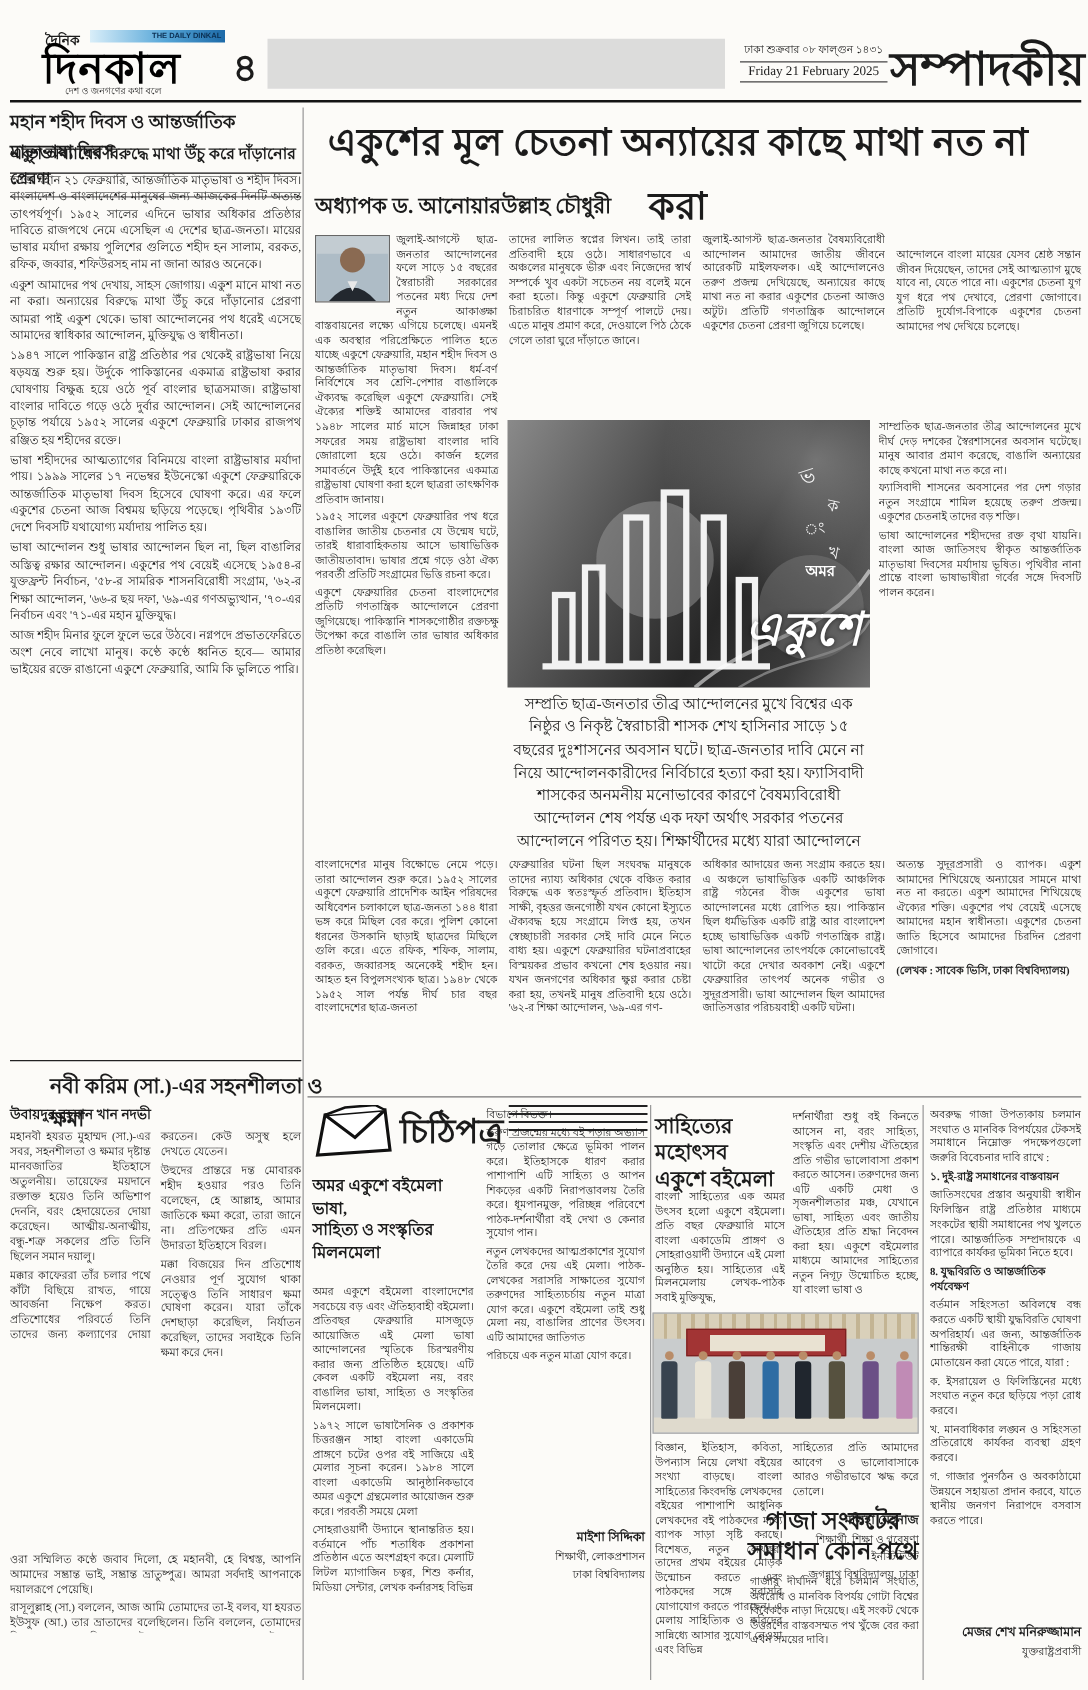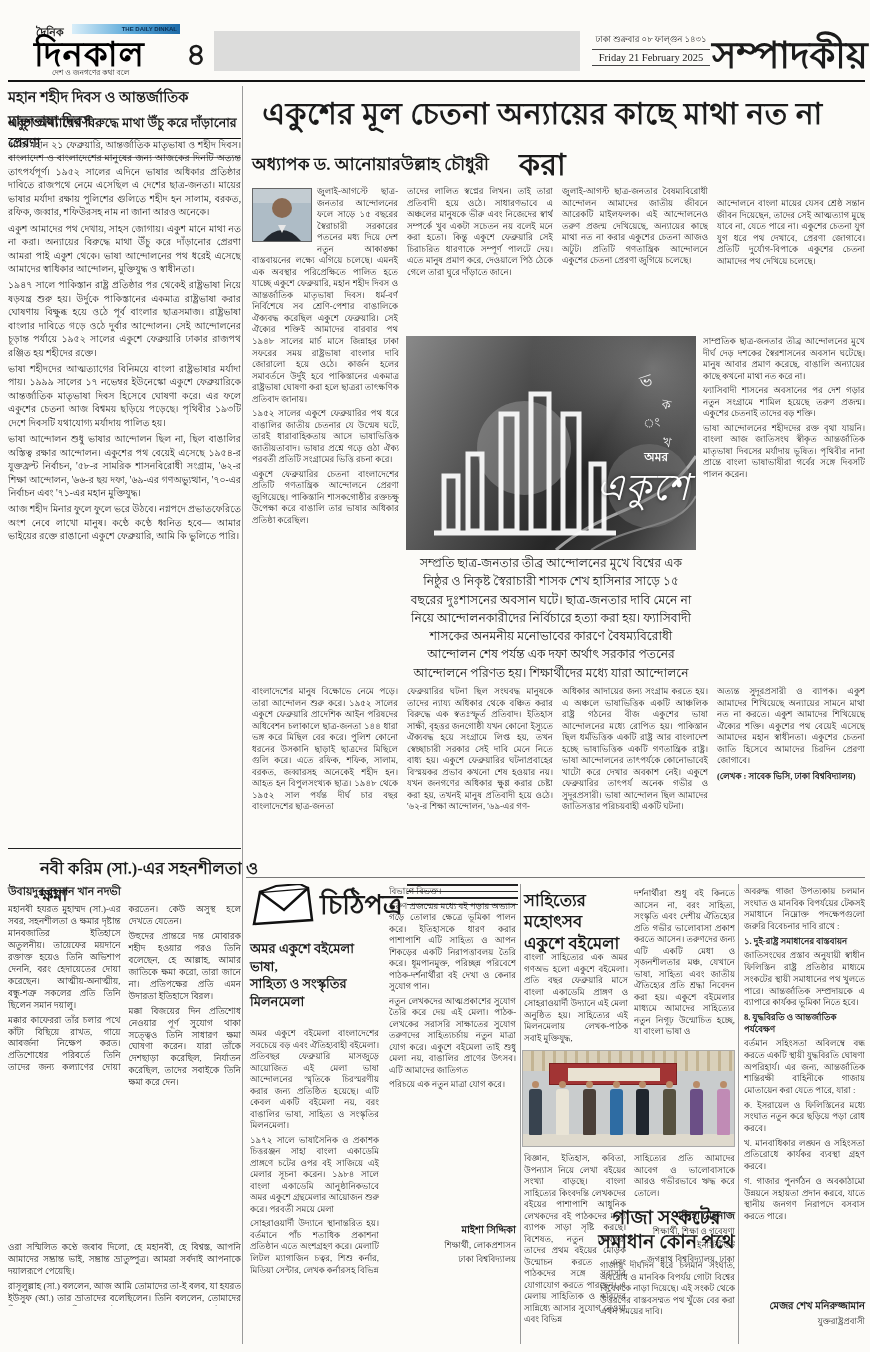--- a/index.html
+++ b/index.html
@@ -208,21 +208,21 @@
     <path d="M185 214 C230 185 272 195 290 160" stroke="#cfcfcf" stroke-width="2" fill="none" opacity="0.45"></path>
     <g fill="#f5f5f5" font-family="Liberation Serif, serif">
       <text x="236" y="52" font-size="16" transform="rotate(-18 236 52)">ভ</text>
       <text x="255" y="72" font-size="13" transform="rotate(12 255 72)">ক</text>
       <text x="238" y="92" font-size="12" transform="rotate(-8 238 92)">ং</text>
       <text x="256" y="110" font-size="13" transform="rotate(10 256 110)">খ</text>
     </g>
     <circle cx="243" cy="150" r="42" fill="#7d7d7d" opacity="0.45"></circle>
   </svg>
   <div style="position:absolute; right:28px; top:112px; color:#fff; font-size:12px; font-weight:bold;">অমর</div>
-  <div style="position:absolute; right:6px; top:122px; color:#fff; font-size:37px; font-weight:normal; font-style:italic; letter-spacing:1px; text-shadow:0 0 4px rgba(0,0,0,.6);">একুশে</div>
+  <div style="position:absolute; right:6px; top:138px; color:#fff; font-size:37px; font-weight:bold; font-style:italic; letter-spacing:1px; text-shadow:0 0 4px rgba(0,0,0,.6);">একুশে</div>
 </div>
 <div class="m-caption">সম্প্রতি ছাত্র-জনতার তীব্র আন্দোলনের মুখে বিশ্বের এক নিষ্ঠুর ও নিকৃষ্ট স্বৈরাচারী শাসক শেখ হাসিনার সাড়ে ১৫ বছরের দুঃশাসনের অবসান ঘটে। ছাত্র-জনতার দাবি মেনে না নিয়ে আন্দোলনকারীদের নির্বিচারে হত্যা করা হয়। ফ্যাসিবাদী শাসকের অনমনীয় মনোভাবের কারণে বৈষম্যবিরোধী আন্দোলন শেষ পর্যন্ত এক দফা অর্থাৎ সরকার পতনের আন্দোলনে পরিণত হয়। শিক্ষার্থীদের মধ্যে যারা আন্দোলনে সরাসরি যুক্ত হয়েছিল, তারাও একুশের চেতনায় উদ্বুদ্ধ ছিল। তারা শত অত্যাচার-নির্যাতনের মুখেও পিছু হটেনি। তারা একুশের চেতনায় অনুপ্রাণিত ছিল</div>
 
 <div class="colB-right body-txt">
     <p>সাম্প্রতিক ছাত্র-জনতার তীব্র আন্দোলনের মুখে দীর্ঘ দেড় দশকের স্বৈরশাসনের অবসান ঘটেছে। মানুষ আবার প্রমাণ করেছে, বাঙালি অন্যায়ের কাছে কখনো মাথা নত করে না।</p>
     <p>ফ্যাসিবাদী শাসনের অবসানের পর দেশ গড়ার নতুন সংগ্রামে শামিল হয়েছে তরুণ প্রজন্ম। একুশের চেতনাই তাদের বড় শক্তি।</p>
     <p>ভাষা আন্দোলনের শহীদদের রক্ত বৃথা যায়নি। বাংলা আজ জাতিসংঘ স্বীকৃত আন্তর্জাতিক মাতৃভাষা দিবসের মর্যাদায় ভূষিত। পৃথিবীর নানা প্রান্তে বাংলা ভাষাভাষীরা গর্বের সঙ্গে দিবসটি পালন করেন।</p>
   </div>
 
 <div class="abs body-txt colC1">
@@ -279,21 +279,21 @@
 <div class="rule-v vr2"></div>
 
 <div class="bf-title">
     <p>সাহিত্যের মহোৎসব</p>
     <p>একুশে বইমেলা</p>
   </div>
 <div class="bf-c2top body-txt">
     <p>দর্শনার্থীরা শুধু বই কিনতে আসেন না, বরং সাহিত্য, সংস্কৃতি এবং দেশীয় ঐতিহ্যের প্রতি গভীর ভালোবাসা প্রকাশ করতে আসেন। তরুণদের জন্য এটি একটি মেধা ও সৃজনশীলতার মঞ্চ, যেখানে ভাষা, সাহিত্য এবং জাতীয় ঐতিহ্যের প্রতি শ্রদ্ধা নিবেদন করা হয়। একুশে বইমেলার মাধ্যমে আমাদের সাহিত্যের নতুন নিগূঢ় উন্মোচিত হচ্ছে, যা বাংলা ভাষা ও</p>
   </div>
 <div class="bf-c1mid body-txt">
-    <p>বাংলা সাহিত্যের এক অমর গণঅভ হলো একুশে বইমেলা। প্রতি বছর ফেব্রুয়ারি মাসে বাংলা একাডেমি প্রাঙ্গণ ও সোহরাওয়ার্দী উদ্যানে এই মেলা অনুষ্ঠিত হয়। সাহিত্যের এই মিলনমেলায় লেখক-পাঠক সবাই মুক্তিযুদ্ধ,</p>
+    <p>বাংলা সাহিত্যের এক অমর উৎসব হলো একুশে বইমেলা। প্রতি বছর ফেব্রুয়ারি মাসে বাংলা একাডেমি প্রাঙ্গণ ও সোহরাওয়ার্দী উদ্যানে এই মেলা অনুষ্ঠিত হয়। সাহিত্যের এই মিলনমেলায় লেখক-পাঠক সবাই মুক্তিযুদ্ধ,</p>
   </div>
 
 <div class="stage-photo">
   <div class="ph-band"></div>
   <div class="ph-banner">
     <div class="ph-banner-inner"></div>
   </div>
   <div class="ph-floor"></div>
   <div class="ph-row">
     <div class="fg">

